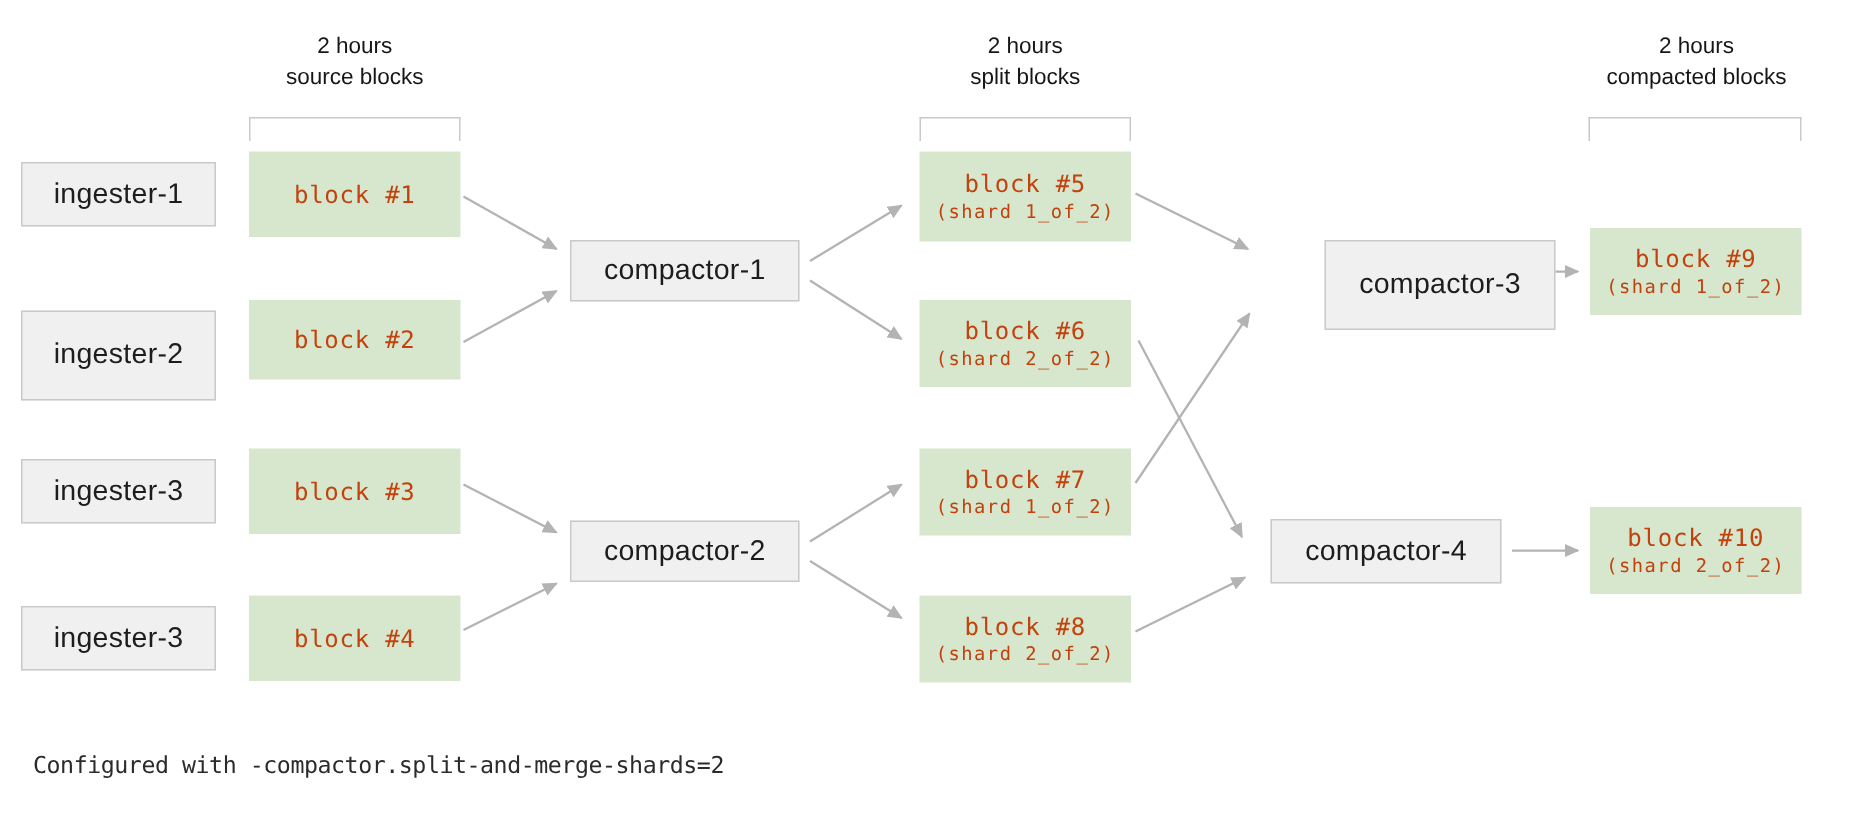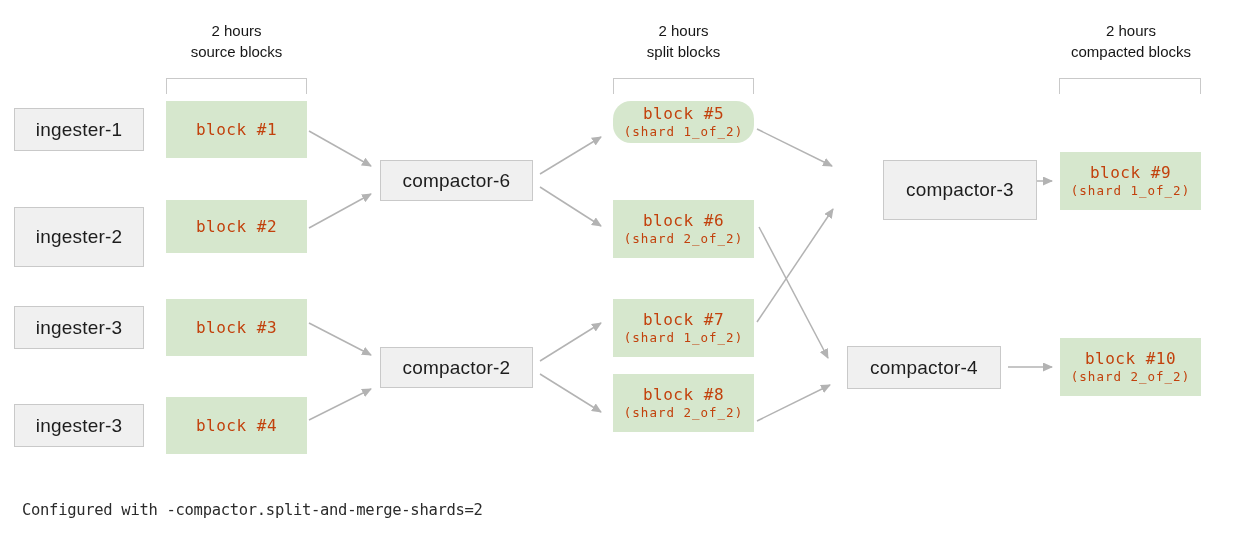--- a/index.html
+++ b/index.html
@@ -147,39 +147,39 @@
     <span class="block-label">block #2</span>
   </div>
   <div class="node green-block" style="left:166px; top:299px; width:141px; height:57px;">
     <span class="block-label">block #3</span>
   </div>
   <div class="node green-block" style="left:166px; top:397px; width:141px; height:57px;">
     <span class="block-label">block #4</span>
   </div>
 
   <div class="node gray-box" style="left:380px; top:160px; width:153px; height:41px;">
-    <span>compactor-6</span>
+    <span>compactor-1</span>
   </div>
   <div class="node gray-box" style="left:380px; top:347px; width:153px; height:41px;">
     <span>compactor-2</span>
   </div>
 
-  <div class="node green-block" style="left:613px; top:101px; width:141px; height:42px;border-radius:18px;">
+  <div class="node green-block" style="left:613px; top:101px; width:141px; height:60px;">
     <span class="block-label">block #5</span>
     <span class="shard-label">(shard 1_of_2)</span>
   </div>
   <div class="node green-block" style="left:613px; top:200px; width:141px; height:58px;">
     <span class="block-label">block #6</span>
     <span class="shard-label">(shard 2_of_2)</span>
   </div>
   <div class="node green-block" style="left:613px; top:299px; width:141px; height:58px;">
     <span class="block-label">block #7</span>
     <span class="shard-label">(shard 1_of_2)</span>
   </div>
-  <div class="node green-block" style="left:613px; top:374px; width:141px; height:58px;">
+  <div class="node green-block" style="left:613px; top:397px; width:141px; height:58px;">
     <span class="block-label">block #8</span>
     <span class="shard-label">(shard 2_of_2)</span>
   </div>
 
   <div class="node gray-box" style="left:883px; top:160px; width:154px; height:60px;">
     <span>compactor-3</span>
   </div>
   <div class="node gray-box" style="left:847px; top:346px; width:154px; height:43px;">
     <span>compactor-4</span>
   </div>

